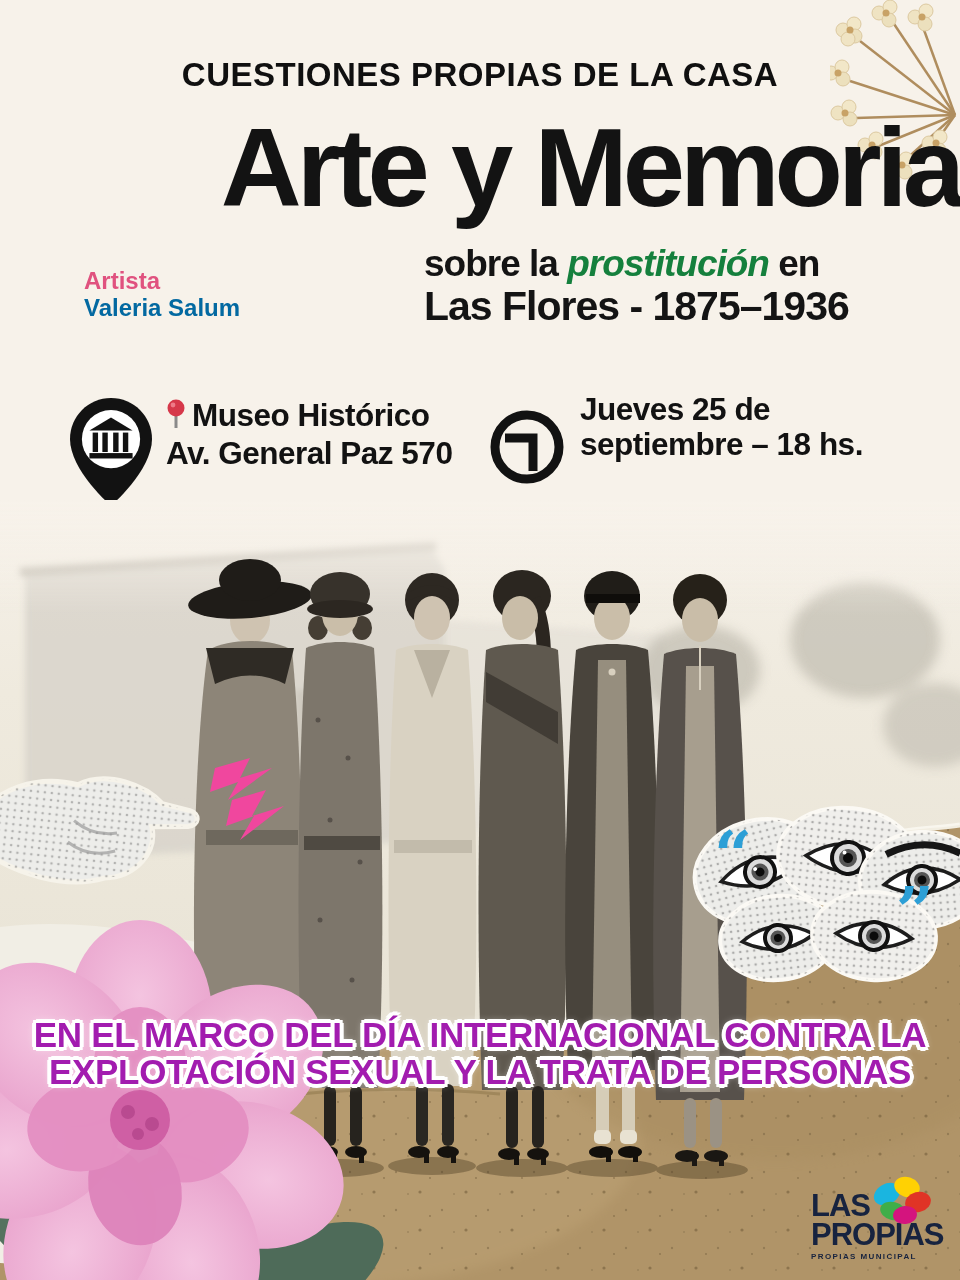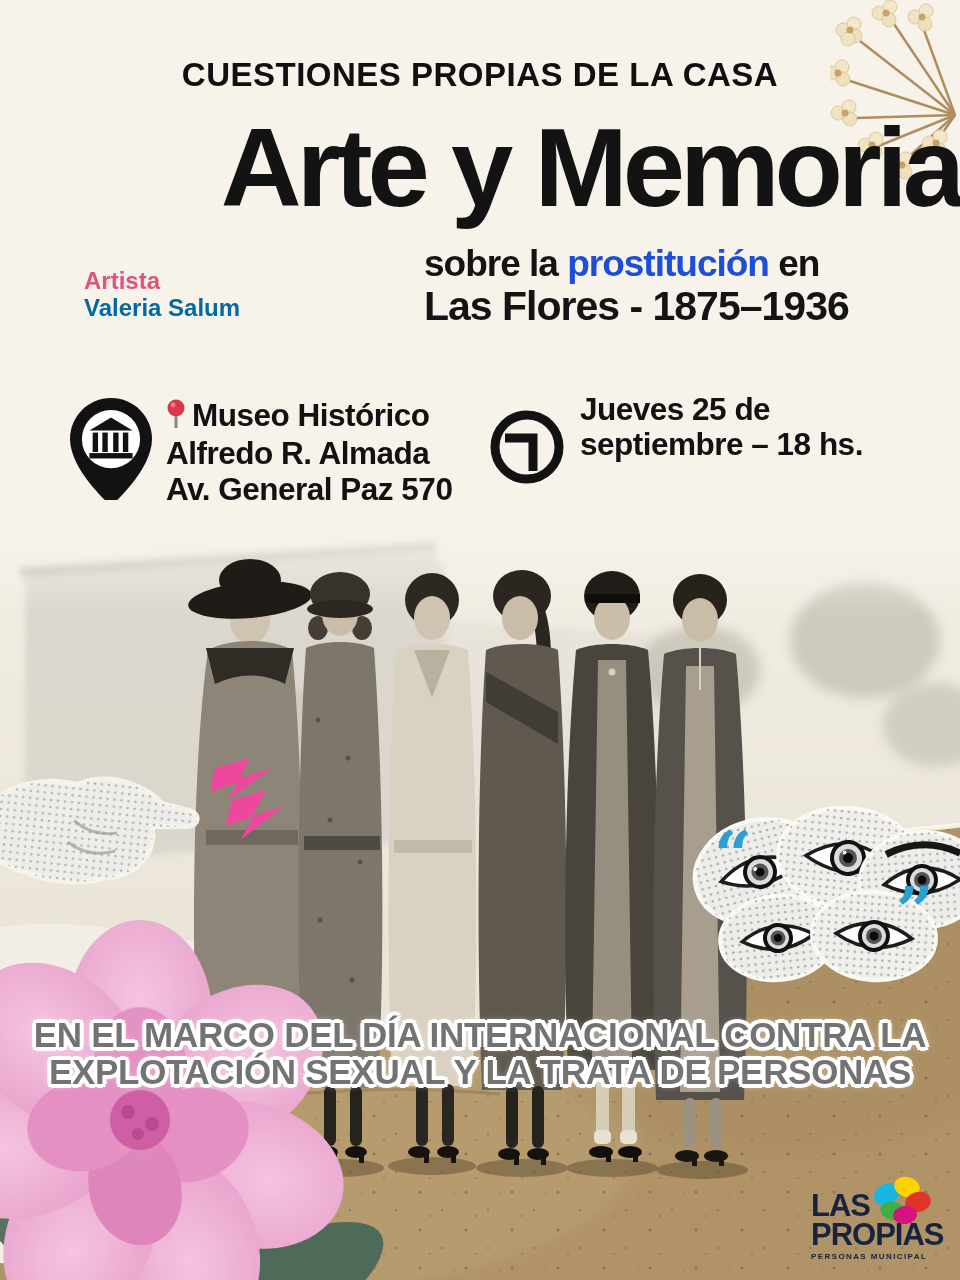--- a/index.html
+++ b/index.html
@@ -13,33 +13,33 @@
   .kicker{top:56px;left:0;width:100%;text-align:center;
     font-size:33px;font-weight:800;letter-spacing:.5px;color:#101010;}
   .title{top:112px;left:0;width:100%;text-align:right;
     font-size:112px;font-weight:800;letter-spacing:-5px;line-height:1;color:#131313;}
   .artist{left:76px;top:268px;line-height:1.12;font-weight:800;font-size:24px;margin-left:8px;}
   .artist .lbl{color:#e0527f;display:block;}
   .artist .nm{color:#0369a1;display:block;}
   .subtitle{left:424px;top:244px;font-weight:800;color:#141414;line-height:1.08;}
   .subtitle .l1{font-size:37px;letter-spacing:-1px;}
   .subtitle .l2{font-size:41px;letter-spacing:-1px;}
-  .subtitle .hl{color:#1d4ed8;}
+  .subtitle .hl{color:#15803d;font-style:italic;}
   
   .venue-row{left:70px;top:398px;display:flex;align-items:flex-start;}
   .venue-text{margin-left:14px;font-size:31.5px;font-weight:800;line-height:1.12;color:#121212;letter-spacing:-.5px;}
   .venue-text .pp{display:inline-block;vertical-align:-3px;margin-right:6px;}
   .clock-wrap{left:488px;top:408px;}
   .date-text{left:580px;top:392px;font-size:31.5px;font-weight:700;line-height:1.12;letter-spacing:-.5px;color:#121212;}
   
   .collage{left:0;top:500px;width:960px;height:780px;}
   .collage svg{display:block;}
   
   .banner{top:1016px;left:0;width:100%;text-align:center;
-    font-size:35px;font-weight:800;letter-spacing:-.3px;line-height:1.07;color:#737373;
+    font-size:35px;font-weight:800;letter-spacing:-.3px;line-height:1.07;color:#a21caf;
     text-shadow:-3px -3px 0 #fff,3px -3px 0 #fff,-3px 3px 0 #fff,3px 3px 0 #fff,
       0 -4px 0 #fff,0 4px 0 #fff,-4px 0 0 #fff,4px 0 0 #fff,0 0 9px rgba(255,255,255,.9);}
   
   .quote{font-family:"DejaVu Serif",serif;font-weight:bold;color:#2d9fd6;font-size:66px;line-height:1;}
   .q-open{left:714px;top:822px;}
   .q-close{left:896px;top:878px;}
   
   .logo{left:811px;top:1178px;width:192px;display:flex;align-items:flex-end;}
   .logo-left{position:relative;padding-top:14px;}
   .logo-city{font-size:31px;font-weight:800;letter-spacing:-1px;line-height:.92;color:#17233f;}
@@ -153,21 +153,20 @@
     <div class="venue-text">
       <div>
         <span class="pp">
           <svg width="20" height="30" viewBox="0 0 20 30">
             <line x1="10" y1="14" x2="10" y2="29" stroke="#8a8a8a" stroke-width="3"></line>
             <circle cx="10" cy="9" r="8.5" fill="#d6384a"></circle>
             <circle cx="7" cy="6" r="2.4" fill="#ee7b88"></circle>
           </svg>
         </span><span>Museo Histórico</span>
       </div>
-      <div>Alfredo R. Almada</div>
       <div>Av. General Paz 570</div>
     </div>
   </div>
 
   <div class="abs clock-wrap">
     <svg width="78" height="78" viewBox="0 0 78 78">
       <circle cx="39" cy="39" r="32" fill="none" stroke="#121212" stroke-width="9"></circle>
       <path d="M17,30 H45 V63" fill="none" stroke="#121212" stroke-width="9"></path>
     </svg>
   </div>
@@ -450,21 +449,21 @@
             <ellipse cx="-14" cy="-8" rx="14" ry="10" fill="#1ab5e0" transform="rotate(-30 -14 -8)"></ellipse>
             <ellipse cx="6" cy="-15" rx="13" ry="10" fill="#ffd103" transform="rotate(18 6 -15)"></ellipse>
             <ellipse cx="-8" cy="9" rx="13" ry="9" fill="#3fae49" transform="rotate(14 -8 9)"></ellipse>
             <ellipse cx="17" cy="0" rx="13" ry="10" fill="#e03426" transform="rotate(-14 17 0)"></ellipse>
             <ellipse cx="4" cy="13" rx="12" ry="9" fill="#d4147e" transform="rotate(-6 4 13)"></ellipse>
           </g>
         </svg>
       </span>
       <div class="logo-city">LAS</div>
       <div class="logo-city">PROPIAS</div>
-      <div class="logo-sub">PERSONAS MUNICIPAL</div>
+      <div class="logo-sub">PROPIAS MUNICIPAL</div>
     </div>
     <div class="logo-div"></div>
     <div class="logo-right">
       <div>Museos</div>
       <div>y Archivo</div>
     </div>
   </div>
 
 </div>
 

